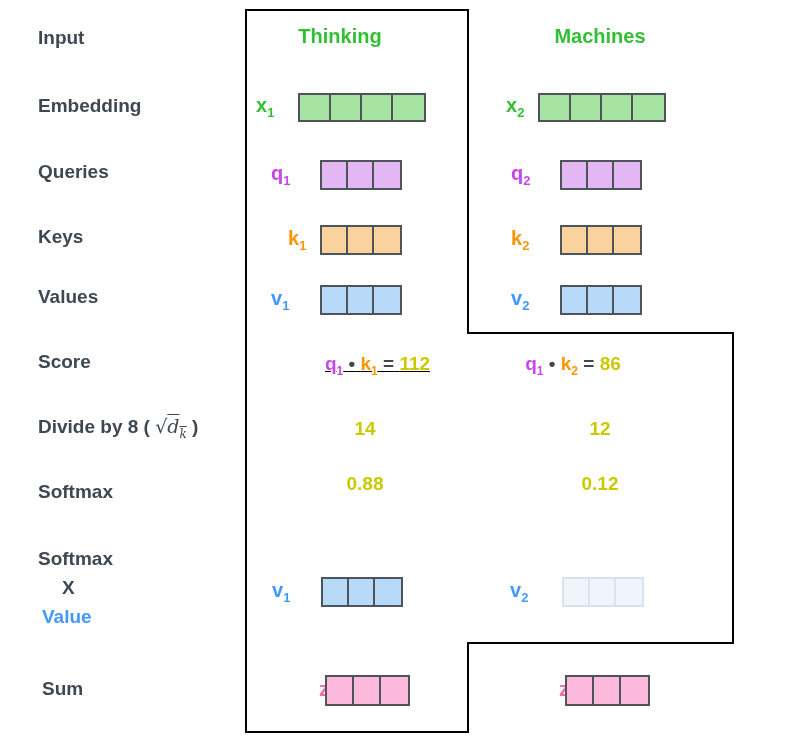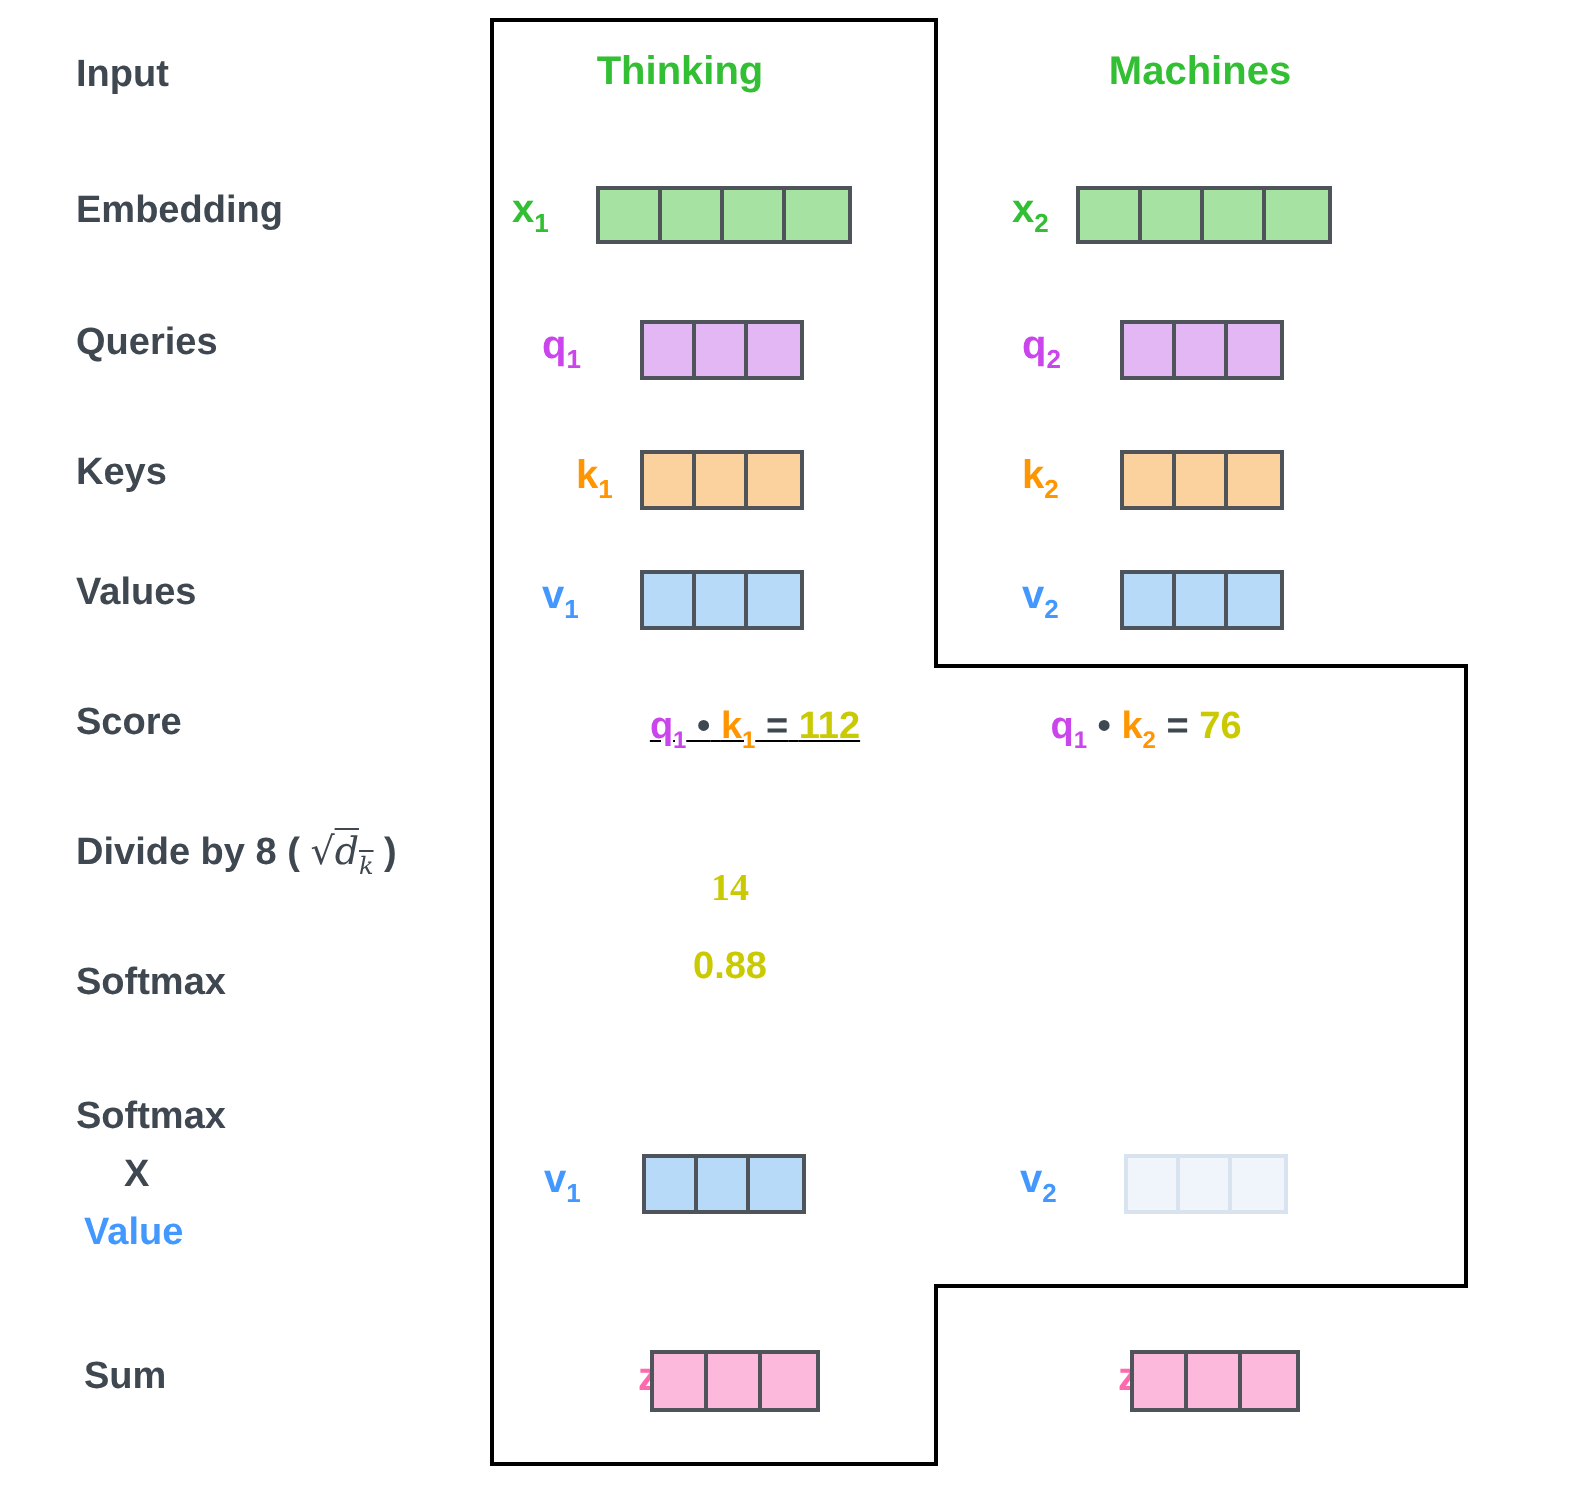--- a/index.html
+++ b/index.html
@@ -149,26 +149,28 @@
     <span class="dot">•</span>
     <span class="k"><span>k</span><sub>1</sub></span>
     <span class="eq">=</span>
     <span class="num">112</span>
   </div>
   <div class="expr" style="left:468px;top:353px;width:210px;">
     <span class="q"><span>q</span><sub>1</sub></span>
     <span class="dot">•</span>
     <span class="k"><span>k</span><sub>2</sub></span>
     <span class="eq">=</span>
-    <span class="num">76</span>
+    <span class="num">86</span>
   </div>
 
-  <div class="num-val" style="left:270px;top:434px;width:190px;font-family:Liberation Serif, serif;">14</div>
+  <div class="num-val" style="left:270px;top:418px;width:190px;">14</div>
+  <div class="num-val" style="left:505px;top:418px;width:190px;">12</div>
 
   <div class="num-val" style="left:270px;top:473px;width:190px;">0.88</div>
+  <div class="num-val" style="left:505px;top:473px;width:190px;">0.12</div>
 
   <div class="vlabel blue" style="left:272px;top:579px;"><span>v</span><sub>1</sub></div>
   <div class="vec blue" style="left:321px;top:577px;">
     <div class="cell c26"></div>
       <div class="cell c26"></div>
       <div class="cell c26"></div>
   </div>
   <div class="vlabel blue" style="left:510px;top:579px;"><span>v</span><sub>2</sub></div>
   <div class="vec faint" style="left:562px;top:577px;">
     <div class="cell c26"></div>

